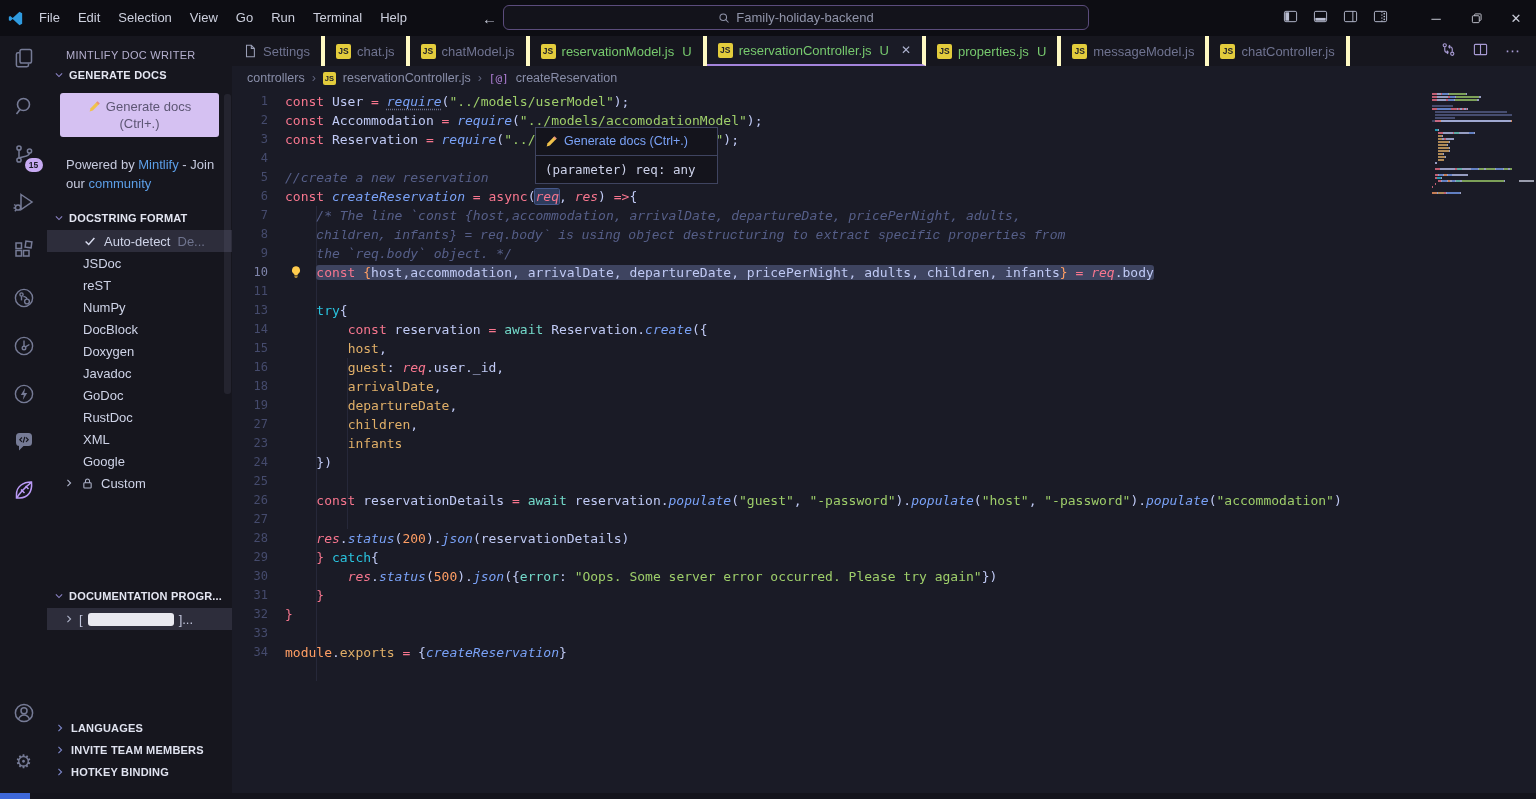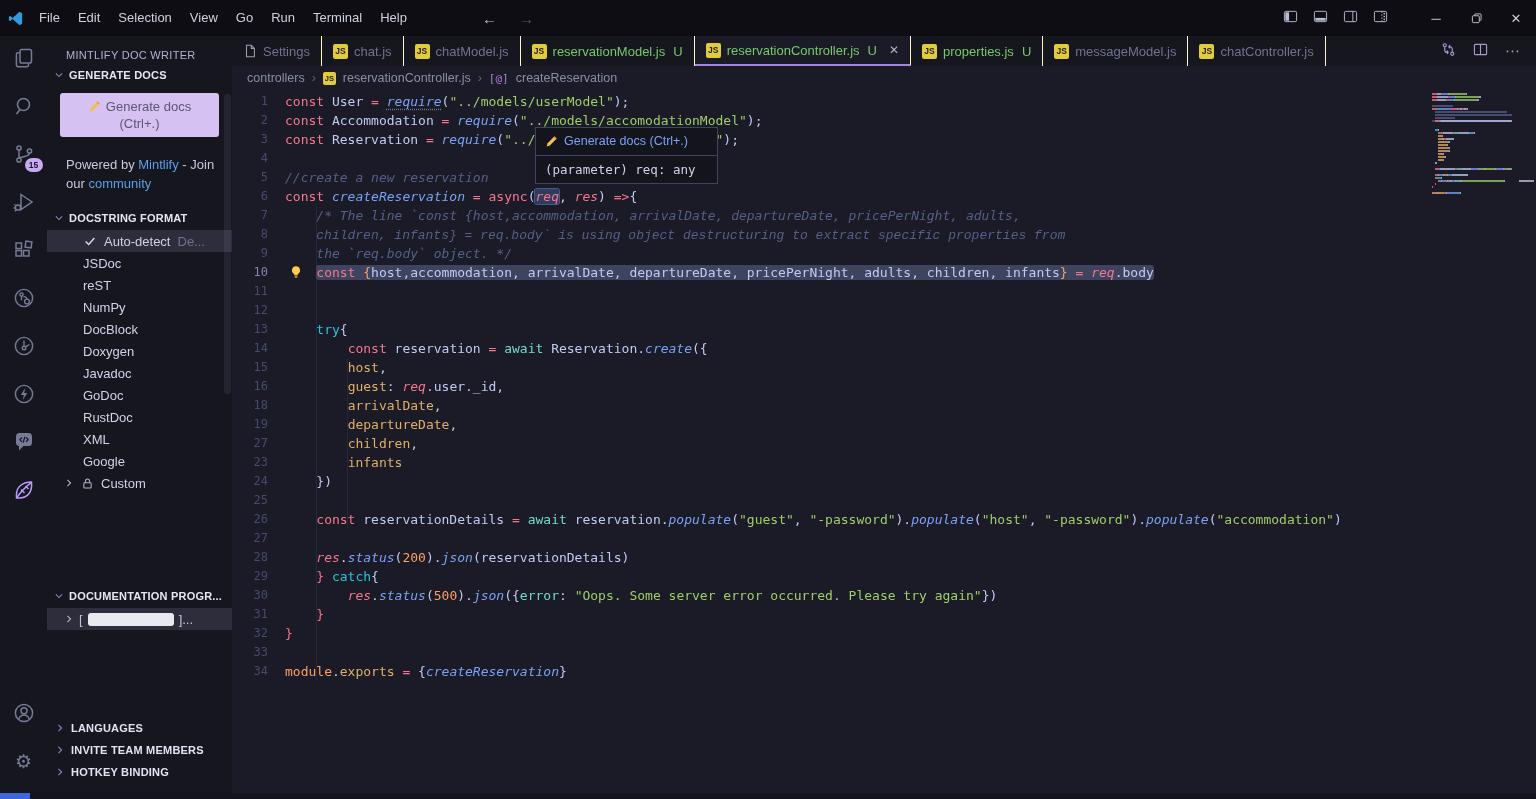--- a/index.html
+++ b/index.html
@@ -52,21 +52,21 @@
   .redact{display:inline-block;width:86px;height:13px;background:#e9e9f0;border-radius:3px;}
   .s-bottom{margin-top:auto;margin-bottom:10px;}
   .s-bot-row{height:22px;display:flex;align-items:center;gap:6px;padding-left:8px;font-weight:bold;
        font-size:11px;color:#e0e3f0;letter-spacing:.2px;}
   .s-bot-row .chev{color:#7d87c9;display:flex;}
   .side-scroll{position:absolute;right:1px;top:58px;width:7px;height:300px;background:rgba(130,134,160,.13);border-radius:3px;}
   
   .editor-col{flex:1;display:flex;flex-direction:column;background:#1a1b26;min-width:0;}
   .tabbar{height:30px;background:#16161e;display:flex;align-items:stretch;}
   .tab{display:flex;align-items:center;gap:6px;padding:0 11px;font-size:13px;color:#6f7390;
-       background:#16161e;border-right:1px solid #fef9c3;white-space:nowrap;cursor:pointer;}
+       background:#16161e;border-right:4px solid #fef9c3;white-space:nowrap;cursor:pointer;}
   .tab.untracked{color:#77c96e;}
   .tab.active{background:#1a1b26;color:#77c96e;border-bottom:2px solid #a484dc;}
   .tab .u{margin-left:2px;}
   .tab .x{margin-left:6px;color:#aeb4d0;font-size:12px;}
   .tab .fico{display:flex;color:#9a9fb6;}
   .jsicon{display:inline-flex;width:15px;height:15px;background:#e3cc3c;color:#22232b;font-size:8.5px;
        font-weight:bold;align-items:center;justify-content:center;border-radius:2px;flex:none;}
   .jsicon.sm{width:13px;height:13px;font-size:7.5px;}
   .tab-actions{margin-left:auto;display:flex;align-items:center;gap:17px;padding:0 16px;color:#a89bd4;font-size:15px;}
   .tab-actions svg{width:15px;height:15px;}
@@ -118,20 +118,29 @@
         <span class="menu-item">View</span>
         <span class="menu-item">Go</span>
         <span class="menu-item">Run</span>
         <span class="menu-item">Terminal</span>
         <span class="menu-item">Help</span>
       </span>
     <span class="nav-arrows">
       <span>←</span>
       <span class="dim">→</span>
     </span>
+    <div class="cmd-center">
+      <span style="display:flex">
+        <svg width="12" height="12" viewBox="0 0 16 16" fill="none" stroke="#9094a9" stroke-width="1.4">
+            <circle cx="7" cy="7" r="4.4"></circle>
+            <path d="M10.3 10.3 14 14"></path>
+          </svg>
+      </span>
+      <span>Family-holiday-backend</span>
+    </div>
     <div class="tb-right">
       <span class="layout-icons">
         <span><svg width="15" height="15" viewBox="0 0 16 16" fill="none" stroke="currentColor">
               <rect x="1.5" y="2.5" width="13" height="11" rx="1.5"></rect>
               <rect x="2.5" y="3.5" width="4" height="9" fill="currentColor" stroke="none"></rect>
             </svg></span>
         <span><svg width="15" height="15" viewBox="0 0 16 16" fill="none" stroke="currentColor">
               <rect x="1.5" y="2.5" width="13" height="11" rx="1.5"></rect>
               <rect x="2.5" y="9.5" width="11" height="3" fill="currentColor" stroke="none"></rect>
             </svg></span>
@@ -481,24 +490,20 @@
                   <path fill="#ffcc4d" d="M8 1a4.6 4.6 0 0 0-2.6 8.4c.5.3.8.8.8 1.4v.2h3.6v-.2c0-.6.3-1.1.8-1.4A4.6 4.6 0 0 0 8 1z"></path>
                   <rect x="6" y="11.6" width="4" height="1.2" rx=".5" fill="#cda43c"></rect>
                   <rect x="6.5" y="13.3" width="3" height="1.1" rx=".5" fill="#cda43c"></rect>
                 </svg></span>
             </div>
             <div class="line">
               <span class="ln">11</span>
               <span class="lc"></span>
             </div>
             <div class="line">
-              <span class="ln">12</span>
-              <span class="lc"></span>
-            </div>
-            <div class="line">
               <span class="ln">13</span>
               <span class="lc"><span>    </span><span style="color: rgb(42, 195, 222);">try</span><span style="color: rgb(192, 202, 245);">{</span></span>
             </div>
             <div class="line">
               <span class="ln">14</span>
               <span class="lc"><span>        </span><span style="color: rgb(247, 118, 142);">const </span><span style="color: rgb(192, 202, 245);">reservation </span><span style="color: rgb(247, 118, 142);">= </span><span style="color: rgb(115, 218, 202);">await </span><span style="color: rgb(192, 202, 245);">Reservation.</span><span class="it" style="color: rgb(122, 162, 247);">create</span><span style="color: rgb(192, 202, 245);">({</span></span>
             </div>
             <div class="line">
               <span class="ln">15</span>
               <span class="lc"><span>        </span><span style="color: rgb(224, 175, 104);">host</span><span style="color: rgb(192, 202, 245);">,</span></span>

